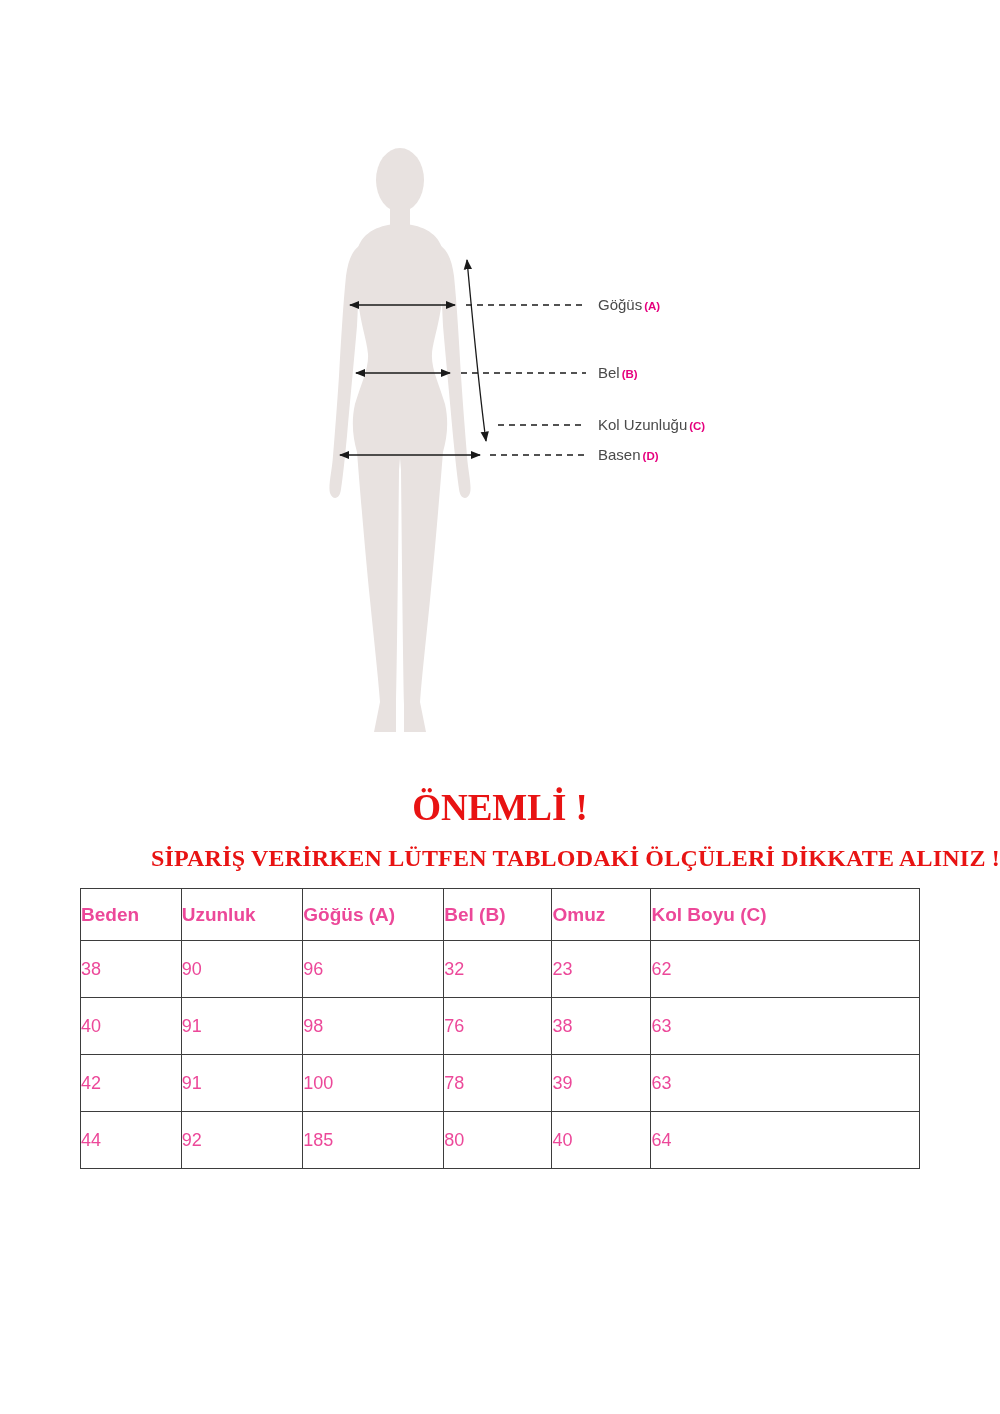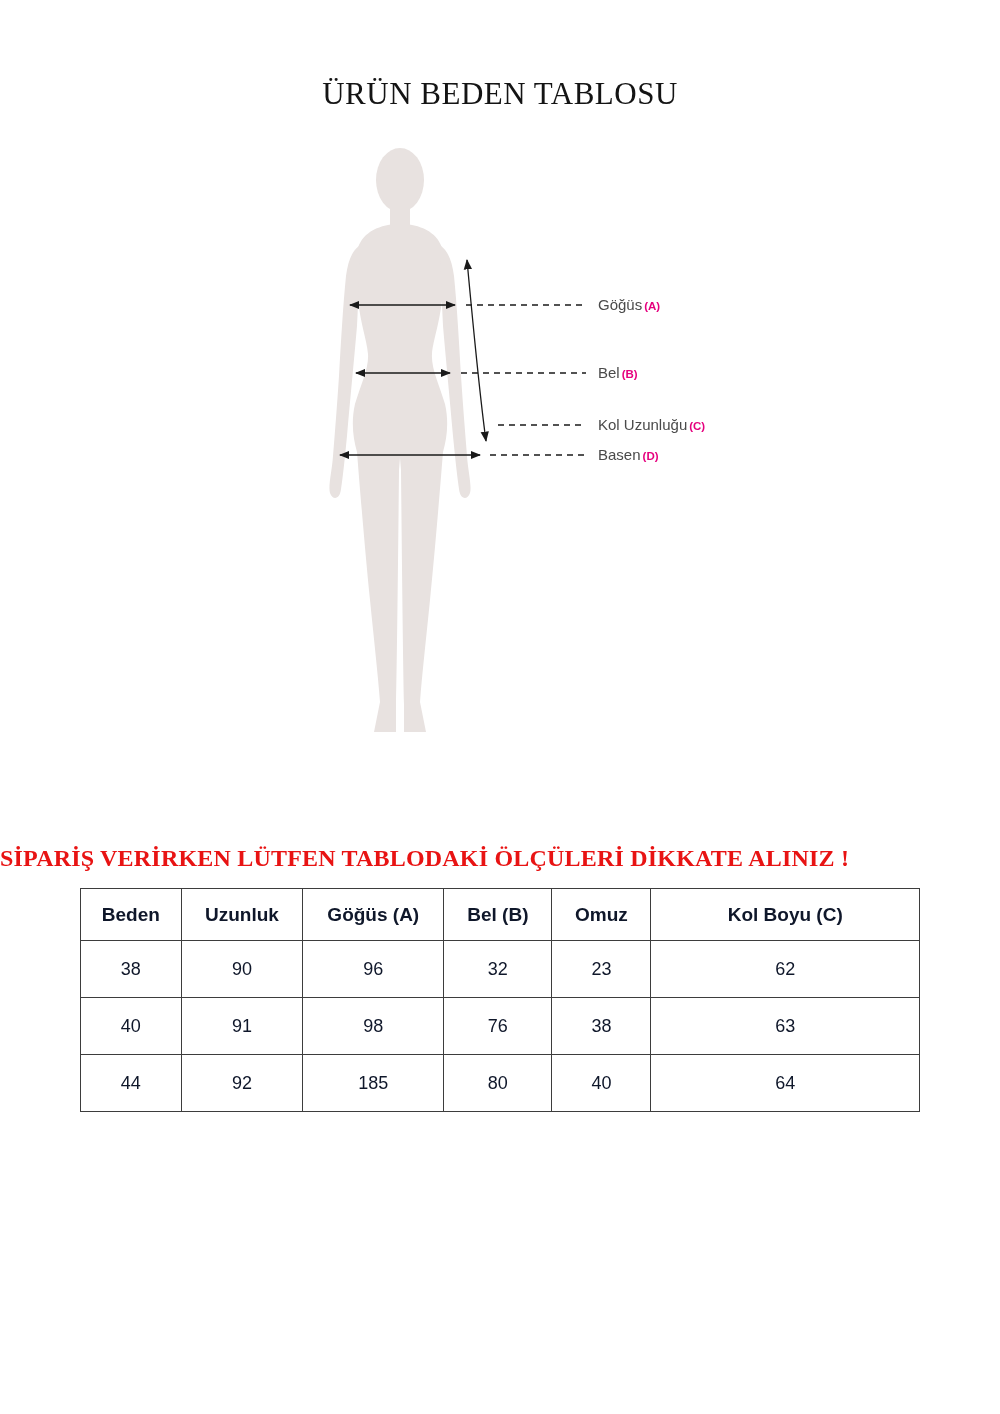--- a/index.html
+++ b/index.html
@@ -23,41 +23,40 @@
     font-size:15px; color:var(--label-gray,#4a4a4a); white-space:nowrap;
   }
   .mmark { font-size:11.5px; font-weight:bold; color:var(--marker-pink,#e6007e); margin-left:2px; }
 
   .heading-important {
     position:absolute; top:786px; left:0; width:100%; text-align:center;
     font-family:"Liberation Serif", serif; font-weight:700; font-size:37px;
     color:var(--accent-red,#e81313);
   }
   .warning {
-    position:absolute; top:845px; left:0; width:100%; text-align:left;
+    position:absolute; top:845px; left:0; width:100%; text-align:right;
     font-family:"Liberation Serif", serif; font-weight:700; font-size:24px;
     color:var(--accent-red,#e81313); letter-spacing:0.2px;
   }
 
   .size-table {
     position:absolute; top:888px; left:80px; width:840px;
     border-collapse:collapse; table-layout:fixed;
   }
   .size-table th, .size-table td {
-    border:1px solid #3d3d3d; text-align:center; vertical-align:middle; color:#0f172a;
+    border:1px solid #3d3d3d; text-align:left; vertical-align:middle; color:#ec4899;
   }
   .size-table th { height:52px; font-size:19px; font-weight:700; }
   .size-table td { height:57px; font-size:18px; font-weight:400; }
 </style>
 </head>
 <body>
 
 <div class="page">
 
-  <h1 class="title">ÜRÜN BEDEN TABLOSU</h1>
 
   <div class="diagram">
     <svg width="330" height="640" viewBox="0 0 330 640">
       <defs>
         <marker id="ah" viewBox="0 0 10 10" refX="9" refY="5" markerWidth="8" markerHeight="8" orient="auto-start-reverse">
           <path d="M0,1 L10,5 L0,9 z" fill="#1a1a1a"></path>
         </marker>
       </defs>
 
       <g class="sil" transform="translate(20,0)">
@@ -131,20 +130,21 @@
   <div class="mlabel" style="top:364px">
     <span>Bel</span><span class="mmark">(B)</span>
   </div>
   <div class="mlabel" style="top:416px">
     <span>Kol Uzunluğu</span><span class="mmark">(C)</span>
   </div>
   <div class="mlabel" style="top:446px">
     <span>Basen</span><span class="mmark">(D)</span>
   </div>
 
+  <div class="heading-important">ÖNEMLİ !</div>
   <div class="warning">SİPARİŞ VERİRKEN LÜTFEN TABLODAKİ ÖLÇÜLERİ DİKKATE ALINIZ !</div>
 
   <table class="size-table">
     <colgroup>
       <col style="width:12%">
         <col style="width:14.5%">
         <col style="width:16.8%">
       <col style="width:12.9%">
         <col style="width:11.8%">
         <col style="width:32%">
@@ -170,20 +170,28 @@
         </tr>
         <tr>
           <td>40</td>
           <td>91</td>
           <td>98</td>
           <td>76</td>
           <td>38</td>
           <td>63</td>
         </tr>
         <tr>
+          <td>42</td>
+          <td>91</td>
+          <td>100</td>
+          <td>78</td>
+          <td>39</td>
+          <td>63</td>
+        </tr>
+        <tr>
           <td>44</td>
           <td>92</td>
           <td>185</td>
           <td>80</td>
           <td>40</td>
           <td>64</td>
         </tr>
       </tbody>
   </table>
 

